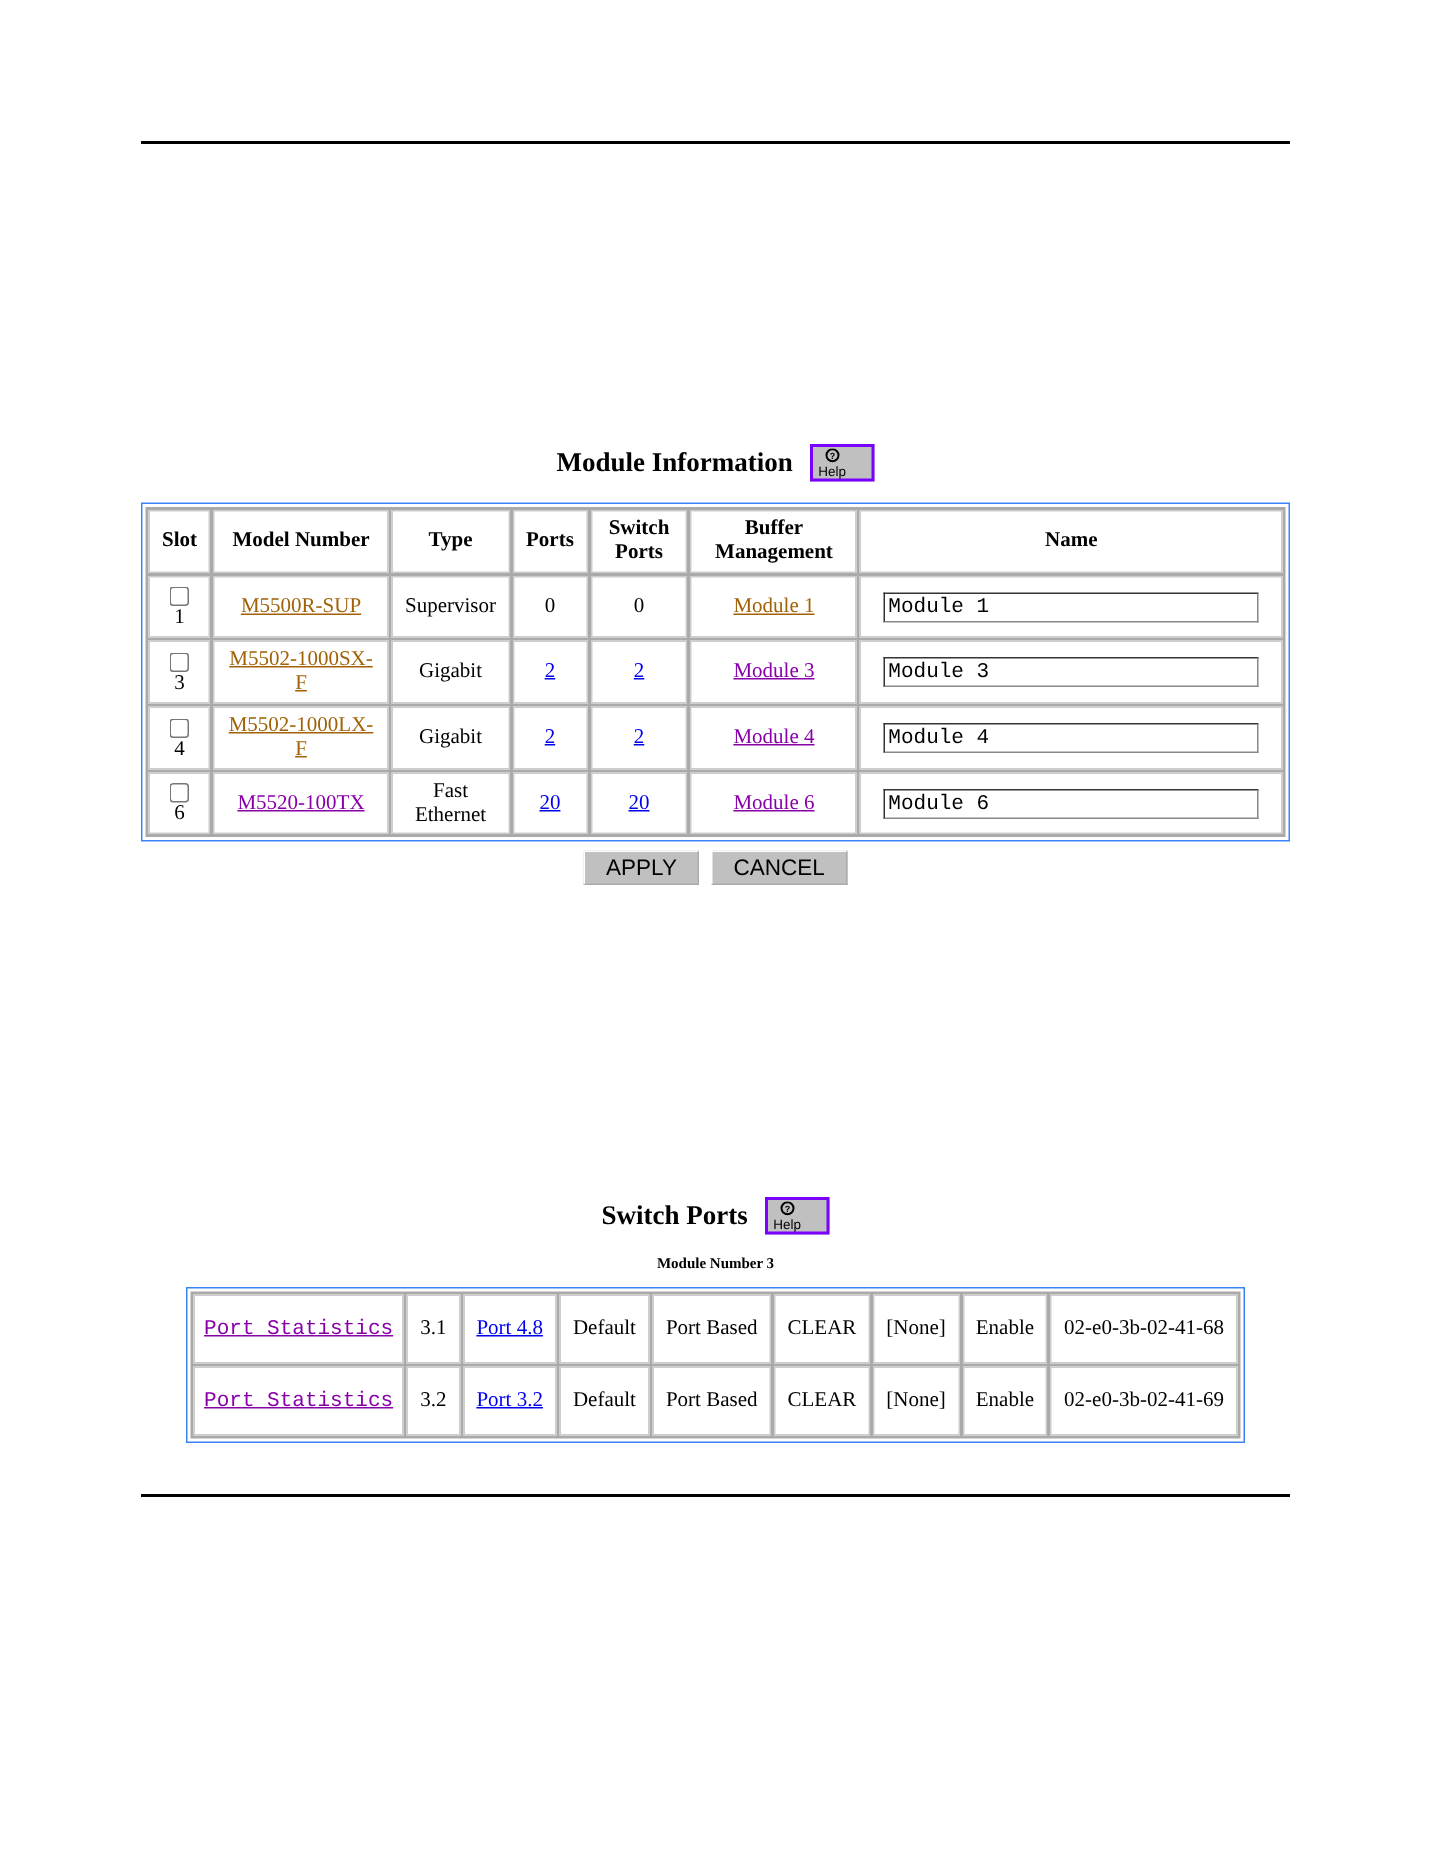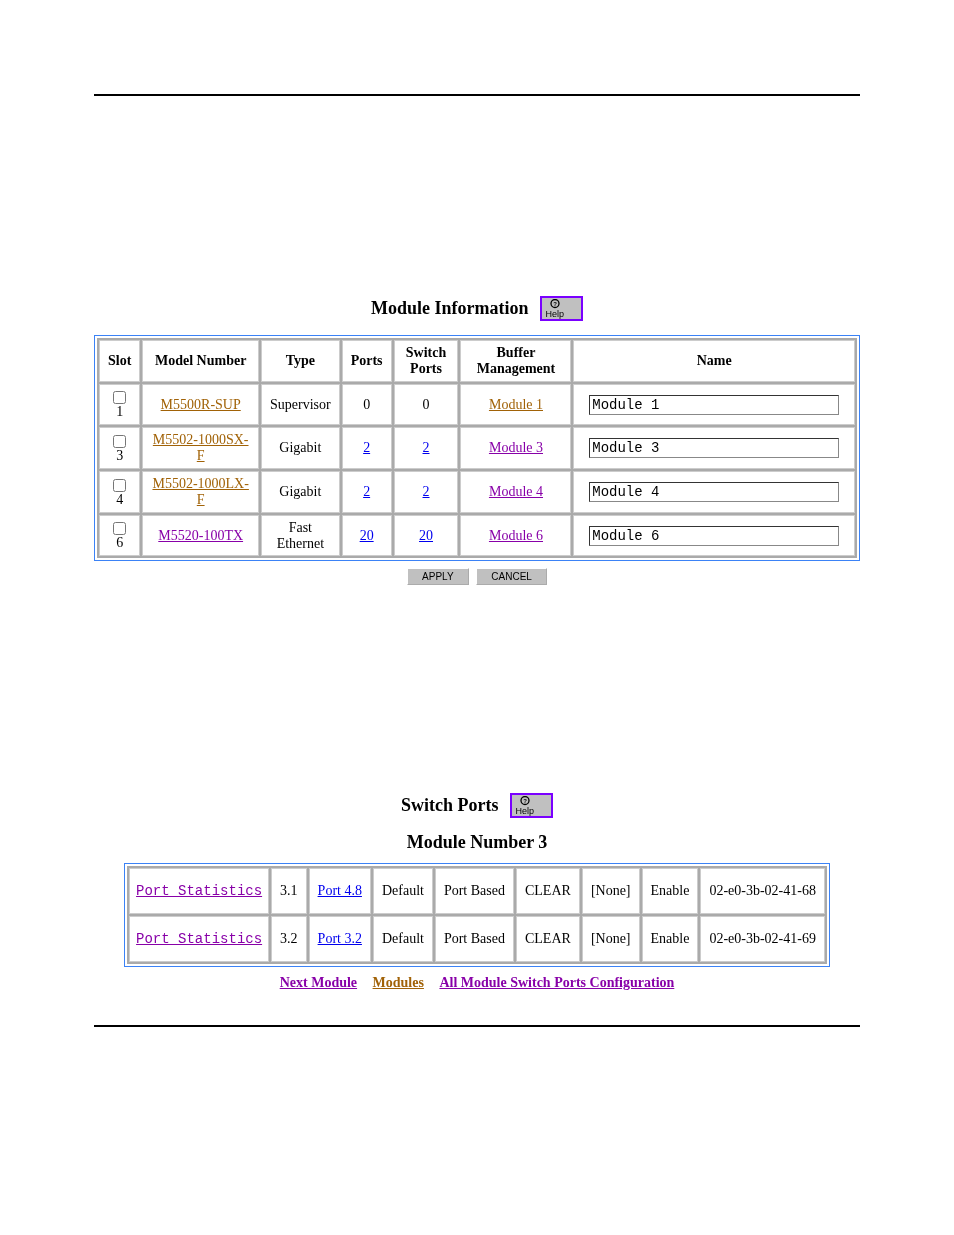--- a/index.html
+++ b/index.html
@@ -87,30 +87,30 @@
   }
   .name-cell { text-align:left; padding-left:4px; padding-right:4px;}
   .btn-row {
     text-align: center;
     margin-top: 6px;
   }
   .btn {
     background: #c0c0c0;
     border: 1px outset #fff;
     font-family: Arial, sans-serif;
-    font-size: 10px;
+    font-size: 15px;
     padding: 2px 14px;
     cursor: pointer;
     margin: 0 2px;
   }
   .mono-link { font-family: "Courier New", monospace; }
   .subheading {
     text-align: center;
     font-weight: bold;
-    font-size: 18px;
+    font-size: 10px;
     margin: 14px 0 10px 0;
   }
   .bottom-links {
     text-align: center;
     font-weight: bold;
     font-size: 14px;
     margin-top: 8px;
   }
   .bottom-links span, .bottom-links a { margin: 0 6px; }
   .spacer-top { height: 94px; }
@@ -261,21 +261,16 @@
         <td style="text-align:left">Enable</td>
         <td style="text-align:left">02-e0-3b-02-41-69</td>
       </tr>
     </tbody>
             </table>
   </td>
         </tr>
       </tbody>
     </table>
 
-  <div class="bottom-links">
-    <span class="vlink" style="font-weight:bold">Next Module</span>
-    <span class="link-u" style="font-weight:bold">Modules</span>
-    <span class="vlink" style="font-weight:bold">All Module Switch Ports Configuration</span>
-  </div>
 
   <div class="spacer-bottom"></div>
   <hr class="rule">
 </div>
 
 </body></html>

